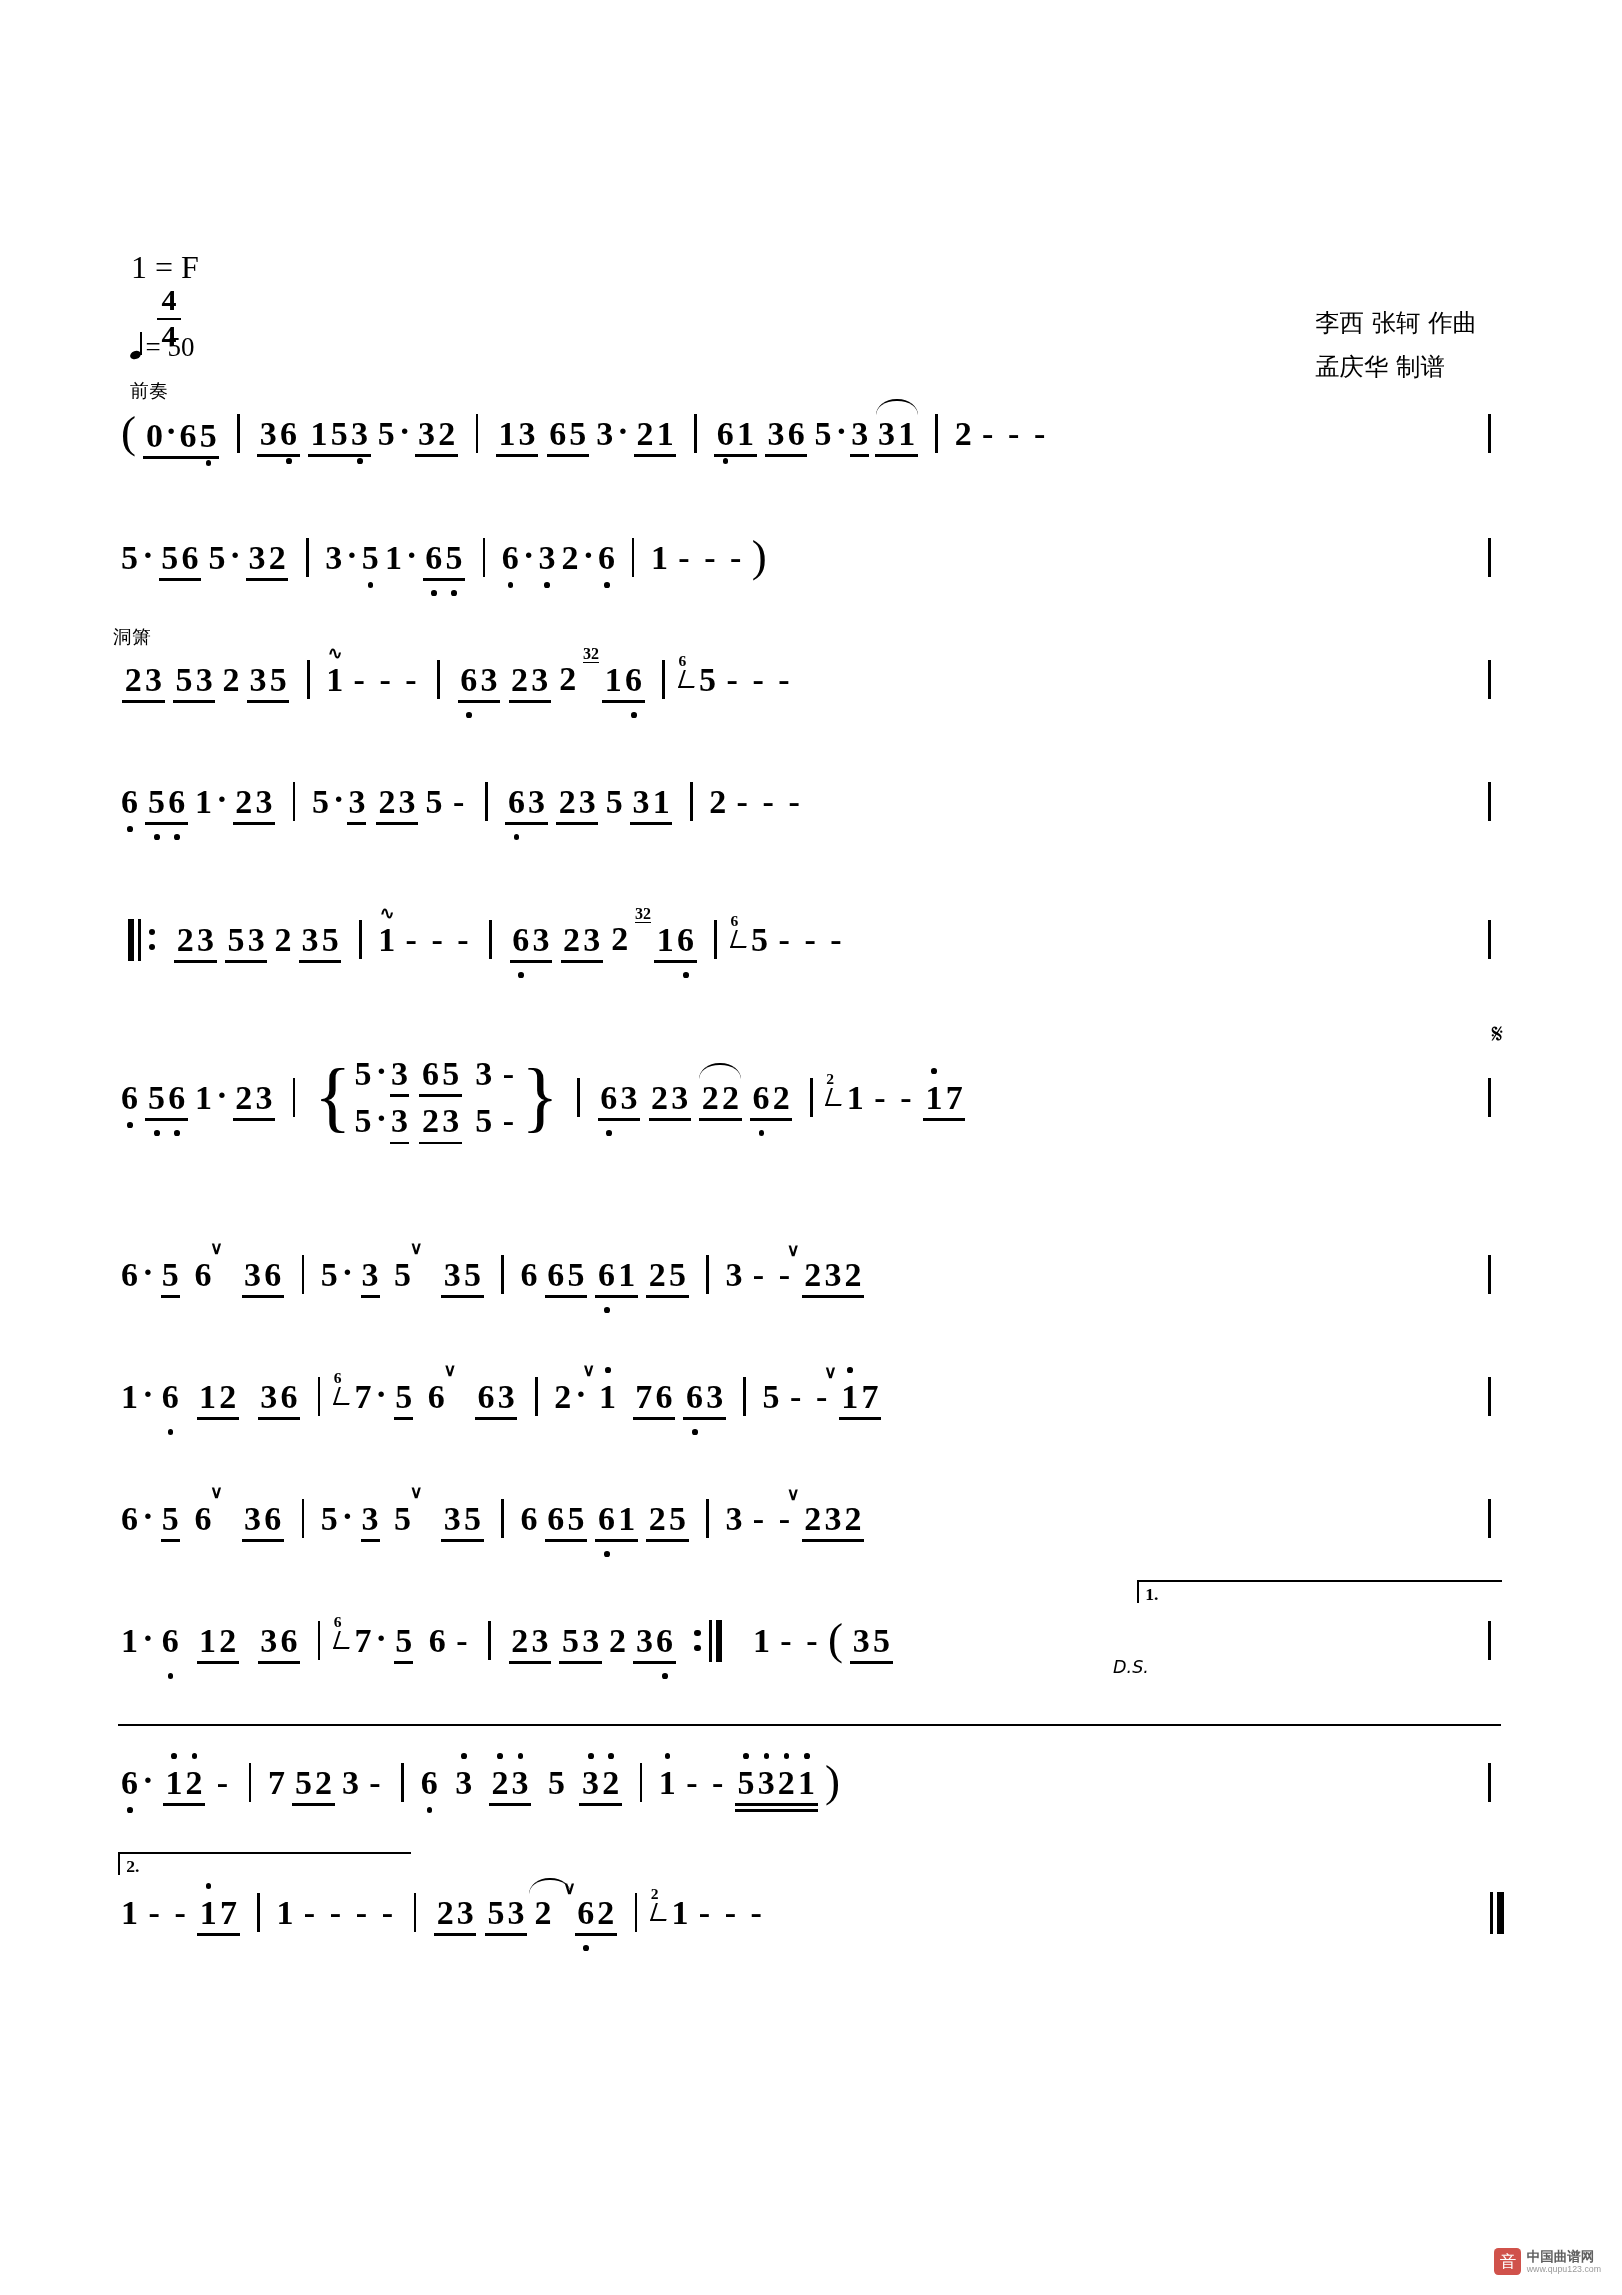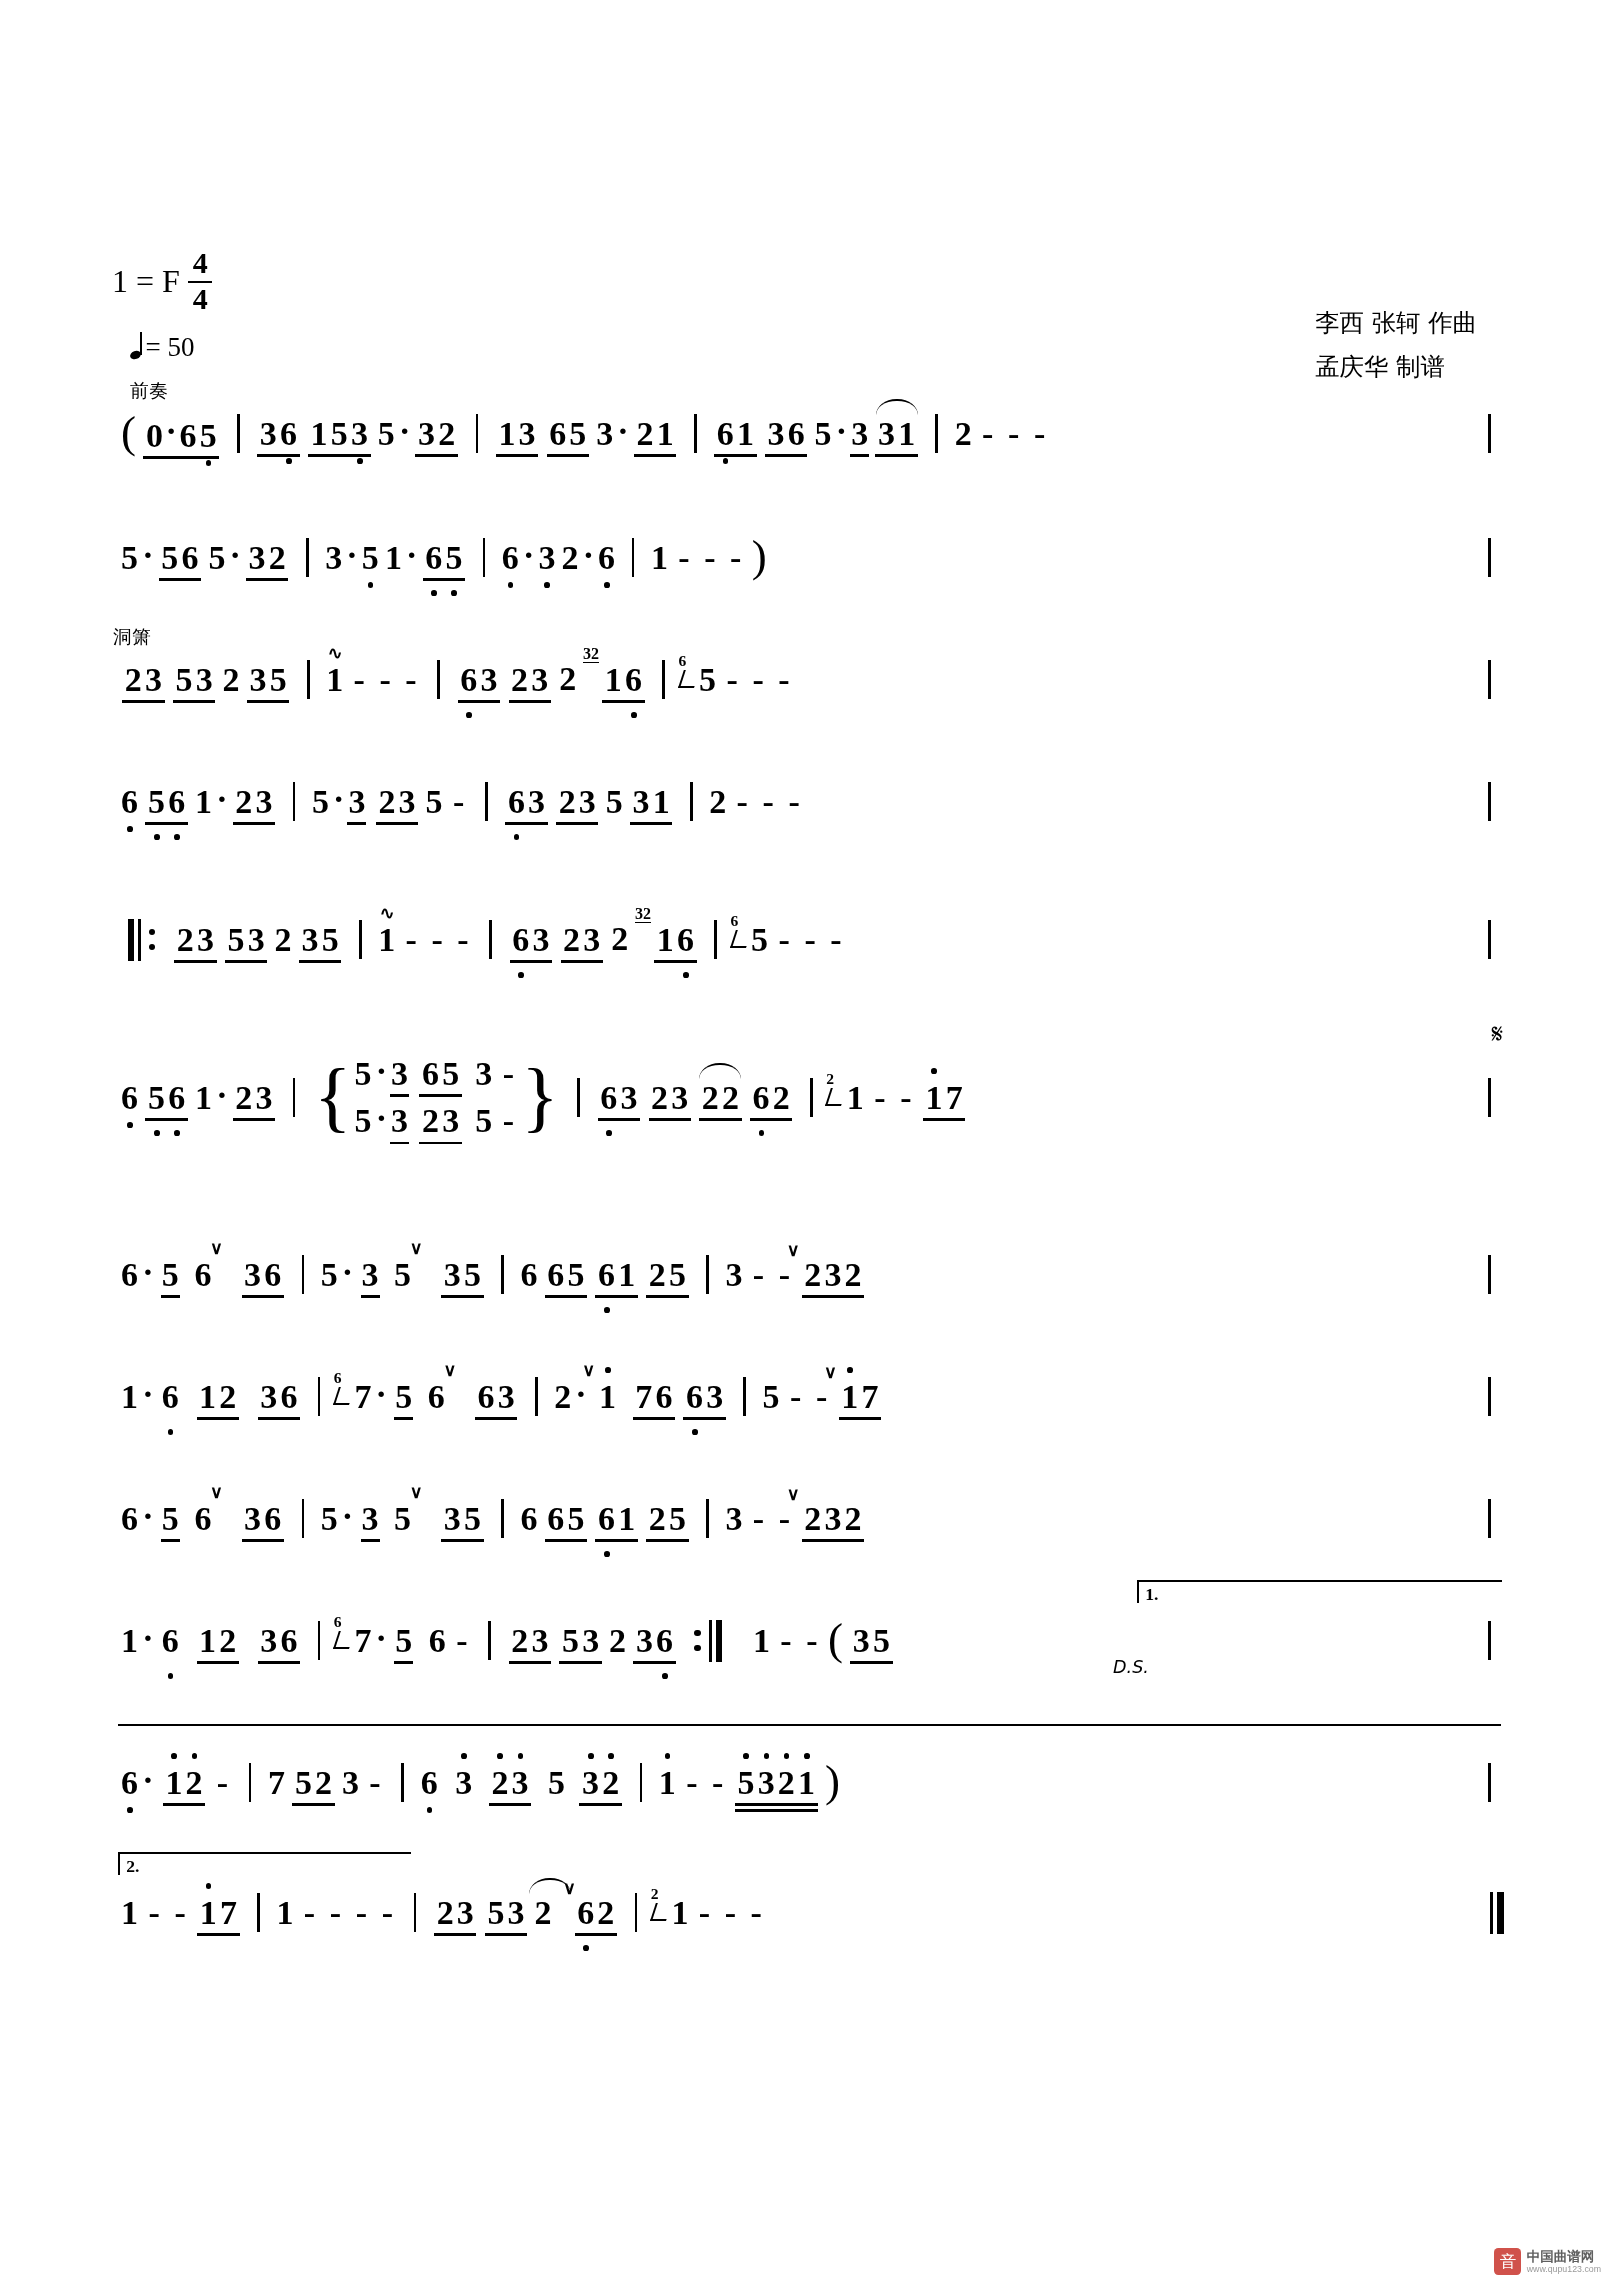--- a/index.html
+++ b/index.html
@@ -24,26 +24,27 @@
     width:1622px;
     text-align:center;
     font-size:61px;
     font-weight:600;
     letter-spacing:3.1px;
     font-family:"DejaVu Sans", sans-serif;
   }
   
   .key-sig{
     position:absolute;
-    left:112px;
+    left:131px;
     top:249px;
     font-size:32px;
     font-family:"Liberation Serif", serif;
     display:flex;
     align-items:center;
+    flex-direction:column;
   }
   .key-sig .frac{
     display:inline-flex;
     flex-direction:column;
     align-items:center;
     line-height:0.95;
     margin-left:8.3px;
     font-weight:700;
     font-size:30px;
   }

